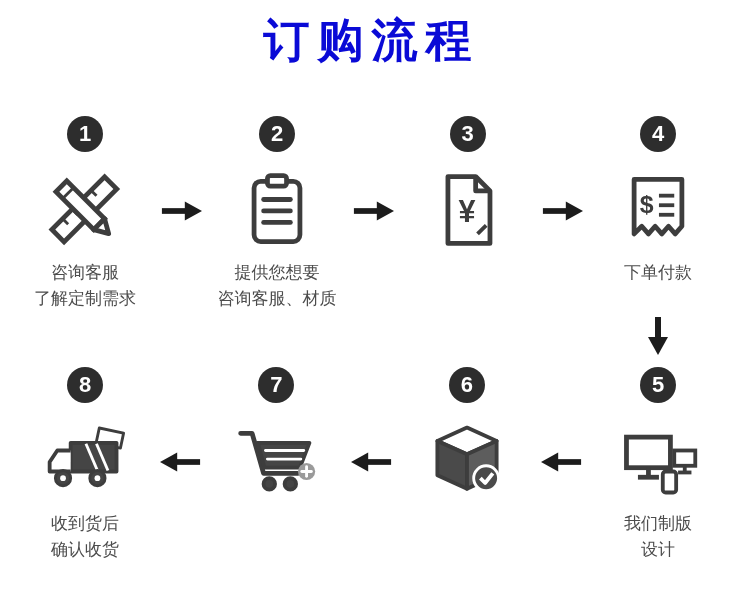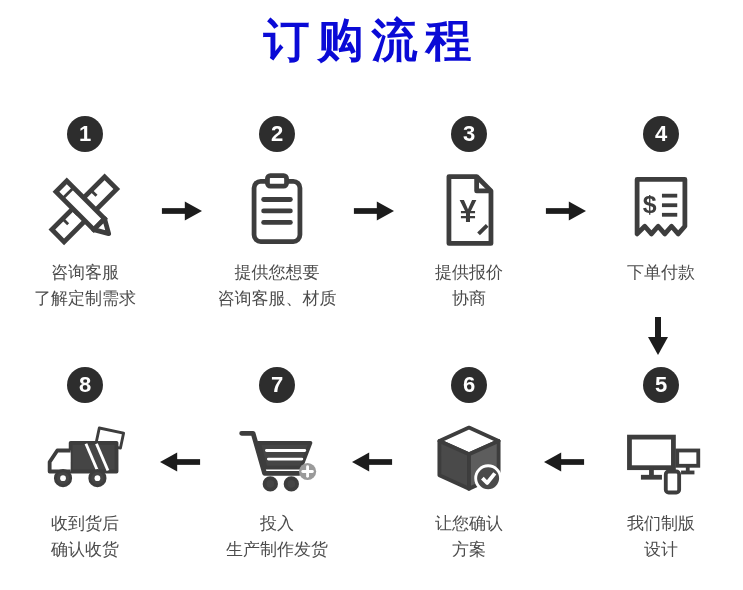--- a/index.html
+++ b/index.html
@@ -90,22 +90,20 @@
       <div class="step">
         <div class="num">3</div>
         <div class="icon">
           <svg viewBox="0 0 90 90" fill="none" stroke="#3d3d3d" stroke-width="5" stroke-linejoin="round">
             <path d="M24 10 H53 L68 25 V80 H24 Z" fill="#fff"></path>
             <path d="M53 10 V25 H68"></path>
             <text x="44" y="58" font-size="32" font-weight="bold" fill="#3d3d3d" stroke="none" text-anchor="middle">¥</text>
             <line x1="55" y1="70" x2="64" y2="61" stroke-width="4"></line>
           </svg>
         </div>
-        <div class="label">提供报价
-协商</div>
       </div>
 
       <div class="harrow">
         <svg viewBox="0 0 44 22">
             <line x1="2" y1="11" x2="28" y2="11" stroke="#1c1c1c" stroke-width="6"></line>
             <polygon points="26,1 44,11 26,21" fill="#1c1c1c"></polygon>
           </svg>
       </div>
 
       <div class="step">
@@ -168,44 +166,40 @@
             <polygon points="26,26 80,26 70,52 33,52" fill="#454545" stroke-width="4"></polygon>
             <line x1="34" y1="34" x2="74" y2="34" stroke="#fff" stroke-width="3"></line>
             <line x1="36" y1="43" x2="71" y2="43" stroke="#fff" stroke-width="3"></line>
             <circle cx="38" cy="69" r="6" fill="#454545" stroke-width="4"></circle>
             <circle cx="60" cy="69" r="6" fill="#454545" stroke-width="4"></circle>
             <circle cx="77" cy="56" r="9" fill="#9a9a9a" stroke="none"></circle>
             <line x1="72" y1="56" x2="82" y2="56" stroke="#fff" stroke-width="3"></line>
             <line x1="77" y1="51" x2="77" y2="61" stroke="#fff" stroke-width="3"></line>
           </svg>
         </div>
-        <div class="label">投入
-生产制作发货</div>
       </div>
 
       <div class="harrow">
         <svg viewBox="0 0 44 22">
             <line x1="16" y1="11" x2="42" y2="11" stroke="#1c1c1c" stroke-width="6"></line>
             <polygon points="18,1 0,11 18,21" fill="#1c1c1c"></polygon>
           </svg>
       </div>
 
       <div class="step">
         <div class="num">6</div>
         <div class="icon">
           <svg viewBox="0 0 90 90" stroke-linejoin="round">
             <polygon points="45,10 76,24 45,38 14,24" fill="#fff" stroke="#3d3d3d" stroke-width="4"></polygon>
             <polygon points="14,24 45,38 45,74 14,60" fill="#4a4a4a" stroke="#3d3d3d" stroke-width="4"></polygon>
             <polygon points="76,24 76,60 45,74 45,38" fill="#5d5d5d" stroke="#3d3d3d" stroke-width="4"></polygon>
             <circle cx="65" cy="63" r="13" fill="#4a4a4a" stroke="#fff" stroke-width="3"></circle>
             <polyline points="59,63 64,68 72,58" fill="none" stroke="#fff" stroke-width="4"></polyline>
           </svg>
         </div>
-        <div class="label">让您确认
-方案</div>
       </div>
 
       <div class="harrow">
         <svg viewBox="0 0 44 22">
             <line x1="16" y1="11" x2="42" y2="11" stroke="#1c1c1c" stroke-width="6"></line>
             <polygon points="18,1 0,11 18,21" fill="#1c1c1c"></polygon>
           </svg>
       </div>
 
       <div class="step">

